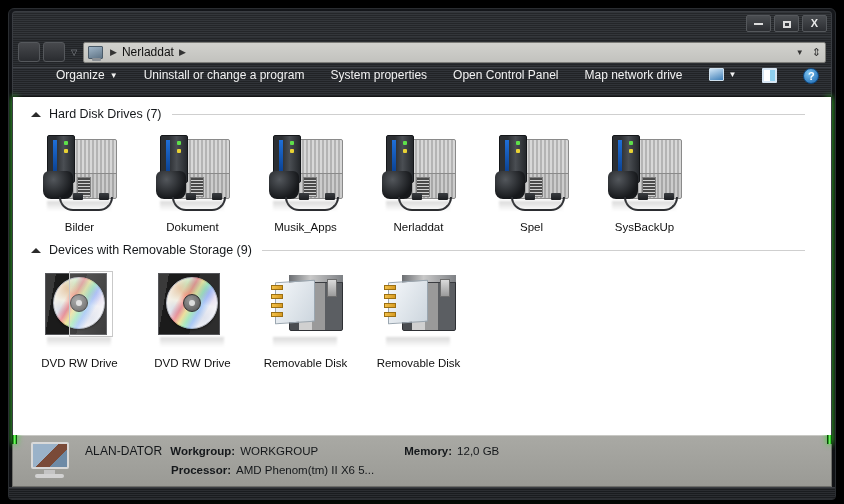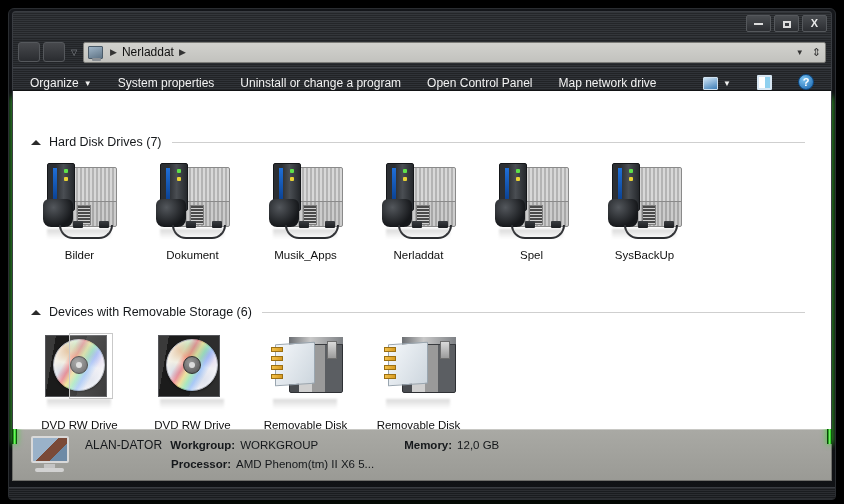--- a/index.html
+++ b/index.html
@@ -138,24 +138,24 @@
     border-radius: 50%; position: relative; margin-left: 3px;
   }
   .mag:after {
     content:""; position:absolute; right:-4px; bottom:-3px;
     width:6px; height:2px; background:#1c1c1c;
     transform: rotate(45deg);
   }
 
   
   #toolbar {
-    display: flex; align-items: flex-end;
-    height: 24px;
+    display: flex; align-items: flex-start;
+    height: 30px;
     margin: 0 3px;
-    padding: 0 4px;
+    padding: 0 30px;
     background:
       repeating-linear-gradient(180deg,#303338 0px,#303338 1px,#212326 1px,#212326 2px),
       #262a2e;
     border-left: 1px solid #3a3d42;
     border-right: 1px solid #3a3d42;
     border-top: 1px solid #42454a;
     border-bottom: 1px solid #121315;
     color: #f2f2f2; font-size: 12px;
   }
   .tbitem {
@@ -192,21 +192,20 @@
     background: #fff;
     border-left: 1px solid #3a3d42;
     border-right: 1px solid #3a3d42;
     overflow: hidden;
     position: relative;
   }
   .group-head {
     display: flex; align-items: center;
     padding: 10px 12px 4px 18px;
     cursor: pointer;
-    margin-top: 34px;
   }
   .tri {
     width: 0; height: 0;
     border-left: 5px solid transparent;
     border-right: 5px solid transparent;
     border-bottom: 5px solid #2b2b2b;
     margin-right: 8px;
   }
   .group-title { font-size: 12.5px; color: #15181b; white-space: nowrap; }
   .group-rule {
@@ -434,22 +433,22 @@
         </span>
       </div>
 
     </div>
 
     <div id="toolbar">
       <div class="tbitem">
         <span>Organize</span>
         <span class="tb-caret">▼</span>
       </div>
+      <div class="tbitem">Uninstall or change a program</div>
       <div class="tbitem">System properties</div>
-      <div class="tbitem">Uninstall or change a program</div>
       <div class="tbitem">Open Control Panel</div>
       <div class="tbitem">Map network drive</div>
       <div class="tbspacer"></div>
       <div class="tbitem">
         <span class="ico-views"></span>
         <span class="tb-caret">▼</span>
       </div>
       <div class="tbitem">
         <span class="ico-pane"></span>
       </div>
@@ -580,21 +579,21 @@
             <div class="reflect"></div>
           </div>
           <div class="item-label">SysBackUp</div>
         </div>
 
 
       </div>
 
       <div class="group-head">
         <span class="tri"></span>
-        <span class="group-title">Devices with Removable Storage (6)</span>
+        <span class="group-title">Devices with Removable Storage (9)</span>
         <span class="group-rule"></span>
       </div>
 
       <div class="row">
 
         <div class="item">
           <div class="icon-wrap">
             <div class="dvd-case"></div>
             <div class="dvd-disc"></div>
             <div class="dvd-rainbow"></div>

